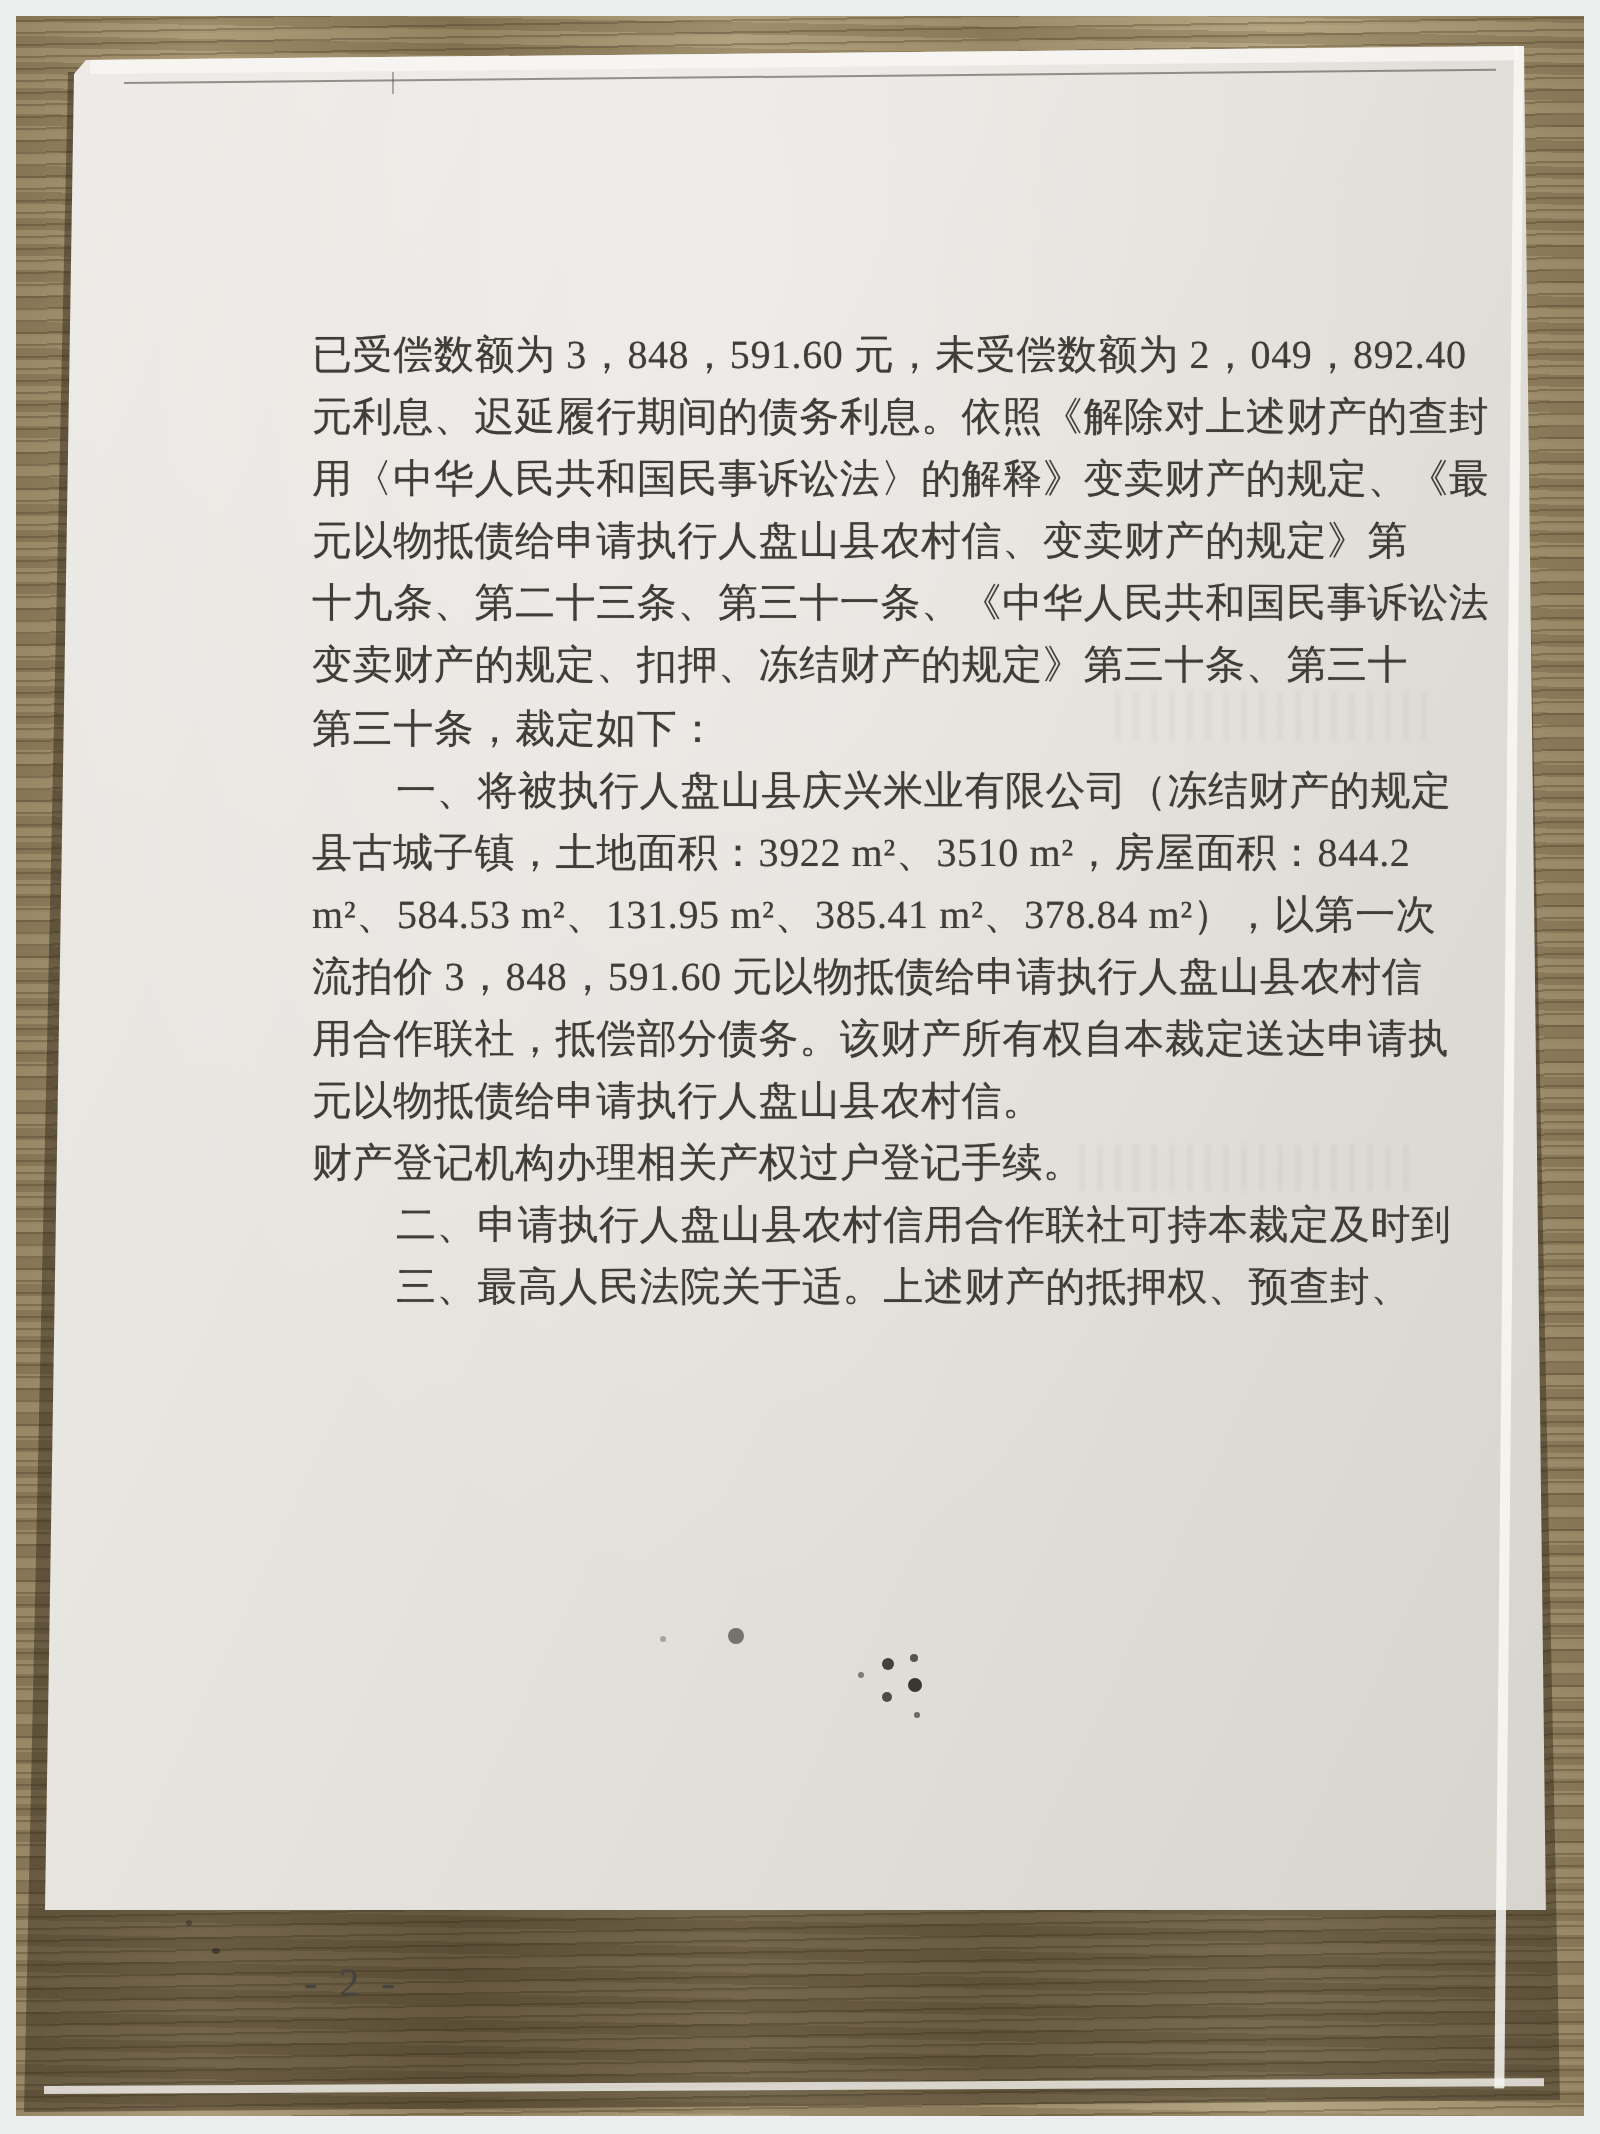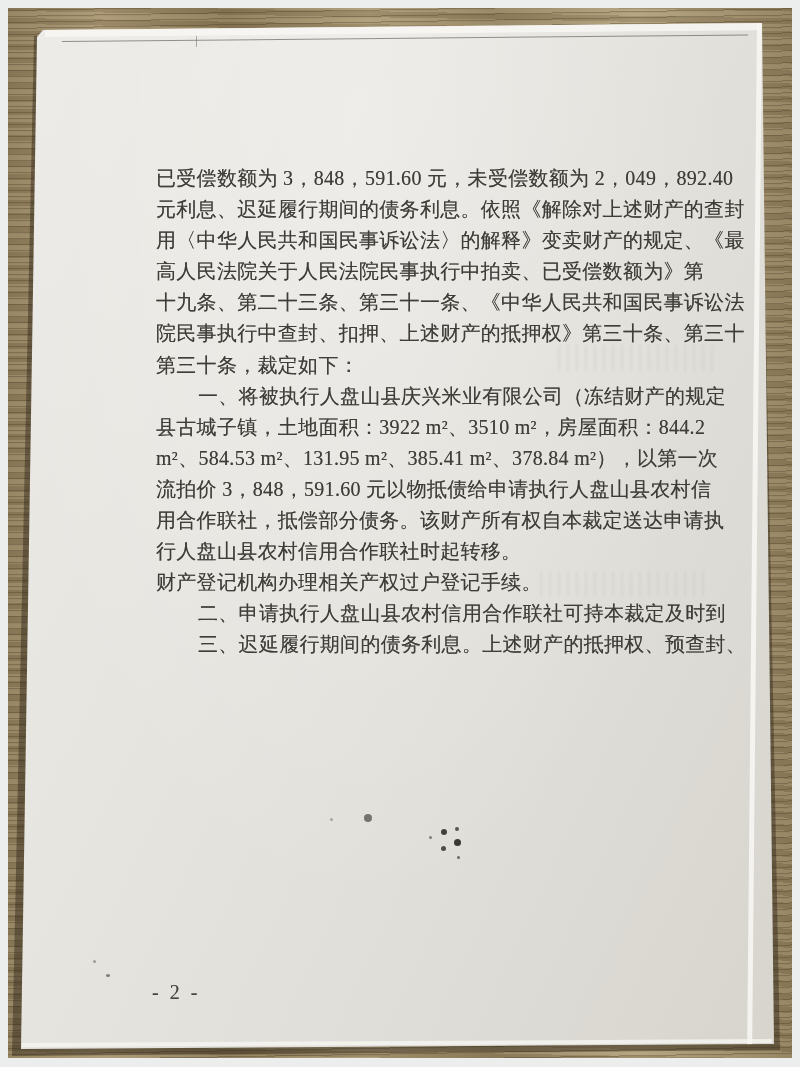--- a/index.html
+++ b/index.html
@@ -23,21 +23,21 @@
         #93825f 62%, #b0a07c 80%, #8f7e5c 100%);
     background-color:#9c8b66;
   }
   .paper-shadow{
     position:absolute;left:0;top:0;width:800px;height:1067px;
     clip-path:polygon(34px 36px, 760px 28px, 780px 1050px, 12px 1056px);
     background:rgba(45,36,22,0.45);
     filter:blur(4px);
   }
   .paper{
-    position:absolute;left:0;top:0;width:800px;height:1067px;
+    position:absolute;left:0;top:0;width:800px;height:955px;
     clip-path:polygon(43px 30px, 762px 23px, 774px 1044px, 21px 1049px, 37px 37px);
     background:
       radial-gradient(ellipse at 45% 12%, rgba(255,255,255,0.28), rgba(255,255,255,0) 60%),
       linear-gradient(115deg, #edebe7 0%, #e7e5e0 35%, #e0ded8 65%, #d6d4cd 100%);
   }
   .edge-highlight-top{
     position:absolute;left:45px;top:24px;width:714px;height:13px;
     background:rgba(249,248,245,0.75);
     transform:rotate(-0.55deg);transform-origin:left top;
   }
@@ -99,33 +99,33 @@
   <div class="scan-line"></div>
   <div class="scan-notch"></div>
 
   <div class="bleed b1"></div>
   <div class="bleed b2"></div>
 
   <div class="doc-text">
     <div class="line">已受偿数额为 3，848，591.60 元，未受偿数额为 2，049，892.40</div>
     <div class="line">元利息、迟延履行期间的债务利息。依照《解除对上述财产的查封</div>
     <div class="line">用〈中华人民共和国民事诉讼法〉的解释》变卖财产的规定、《最</div>
-    <div class="line">高人民法院关于人民法院民事执行中拍卖、已受偿数额为》第</div>
+    <div class="line">元以物抵债给申请执行人盘山县农村信、变卖财产的规定》第</div>
     <div class="line">十九条、第二十三条、第三十一条、《中华人民共和国民事诉讼法</div>
-    <div class="line">院民事执行中查封、扣押、上述财产的抵押权》第三十条、第三十</div>
+    <div class="line">变卖财产的规定、扣押、冻结财产的规定》第三十条、第三十</div>
     <div class="line">第三十条，裁定如下：</div>
     <div class="line indent">一、将被执行人盘山县庆兴米业有限公司（冻结财产的规定</div>
     <div class="line">县古城子镇，土地面积：3922 m²、3510 m²，房屋面积：844.2</div>
     <div class="line">m²、584.53 m²、131.95 m²、385.41 m²、378.84 m²），以第一次</div>
     <div class="line">流拍价 3，848，591.60 元以物抵债给申请执行人盘山县农村信</div>
     <div class="line">用合作联社，抵偿部分债务。该财产所有权自本裁定送达申请执</div>
-    <div class="line">行人盘山县农村信用合作联社时起转移。</div>
+    <div class="line">元以物抵债给申请执行人盘山县农村信。</div>
     <div class="line">财产登记机构办理相关产权过户登记手续。</div>
     <div class="line indent">二、申请执行人盘山县农村信用合作联社可持本裁定及时到</div>
-    <div class="line indent">三、迟延履行期间的债务利息。上述财产的抵押权、预查封、</div>
+    <div class="line indent">三、最高人民法院关于适。上述财产的抵押权、预查封、</div>
   </div>
 
   <div class="page-number">- 2 -</div>
 
   <div>
       <div class="smudge" style="left: 364px; top: 814px; width: 8px; height: 8px; opacity: 0.55;"></div>
       <div class="smudge" style="left: 441px; top: 829px; width: 6px; height: 6px; opacity: 0.8;"></div>
       <div class="smudge" style="left: 455px; top: 827px; width: 4px; height: 4px; opacity: 0.7;"></div>
       <div class="smudge" style="left: 429px; top: 836px; width: 3px; height: 3px; opacity: 0.5;"></div>
       <div class="smudge" style="left: 454px; top: 839px; width: 7px; height: 7px; opacity: 0.85;"></div>

